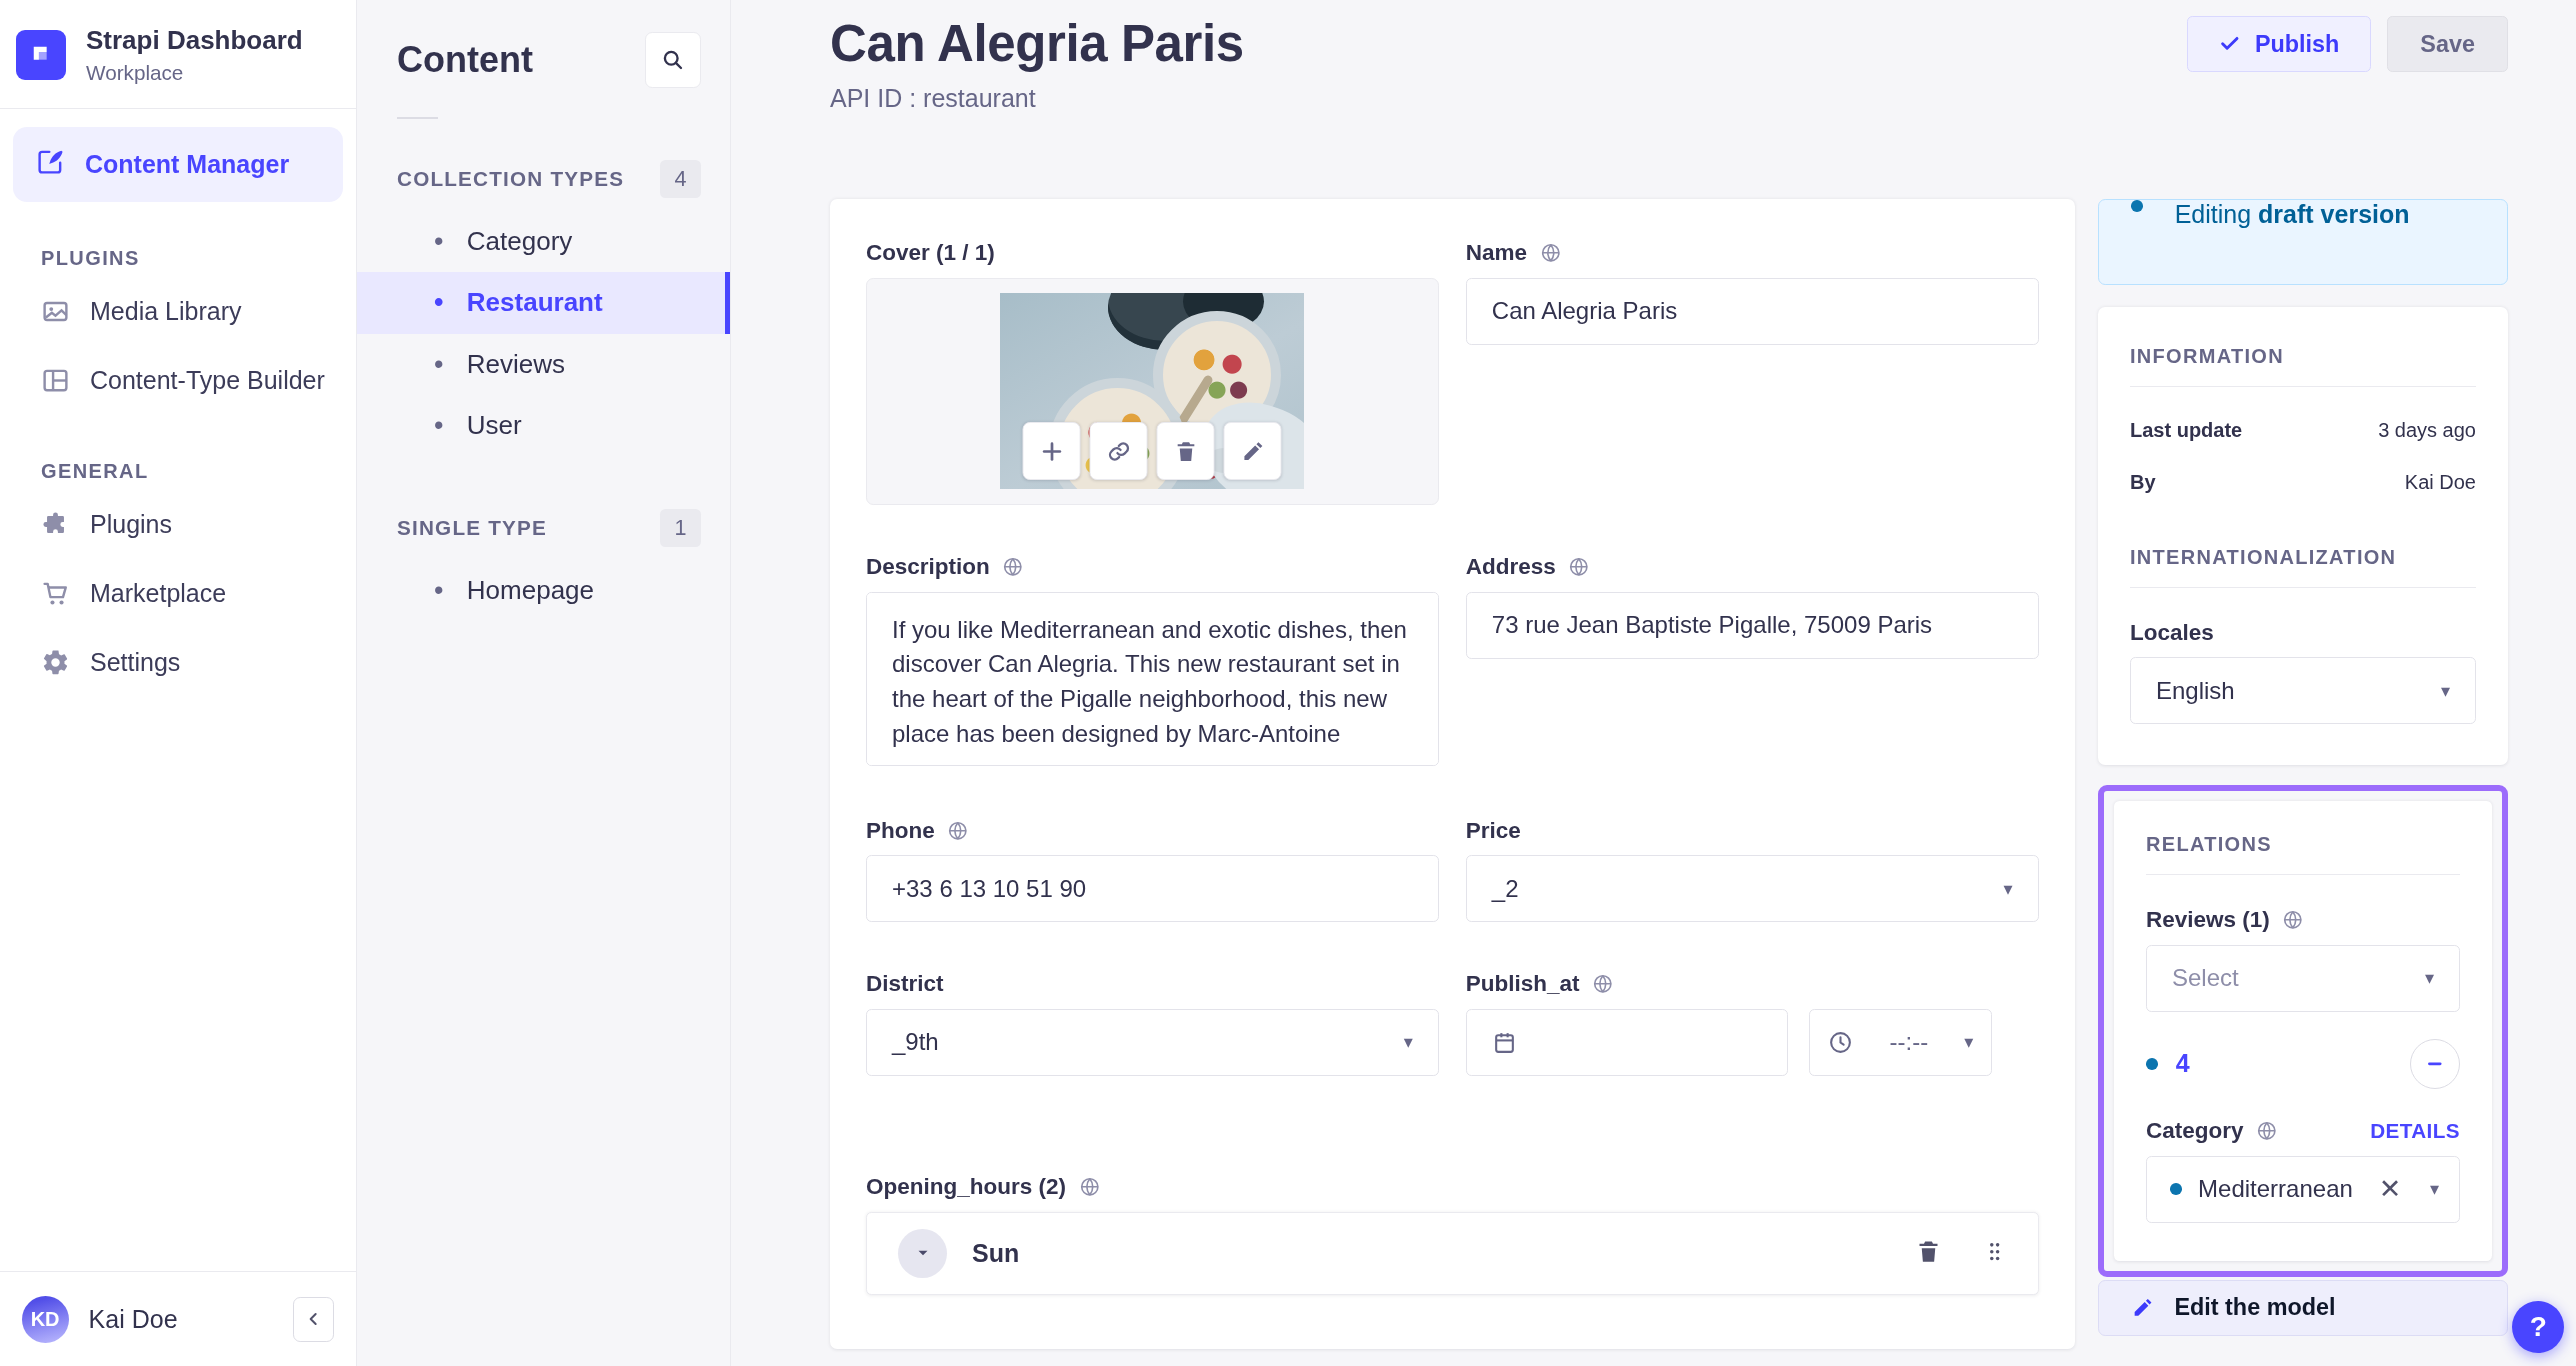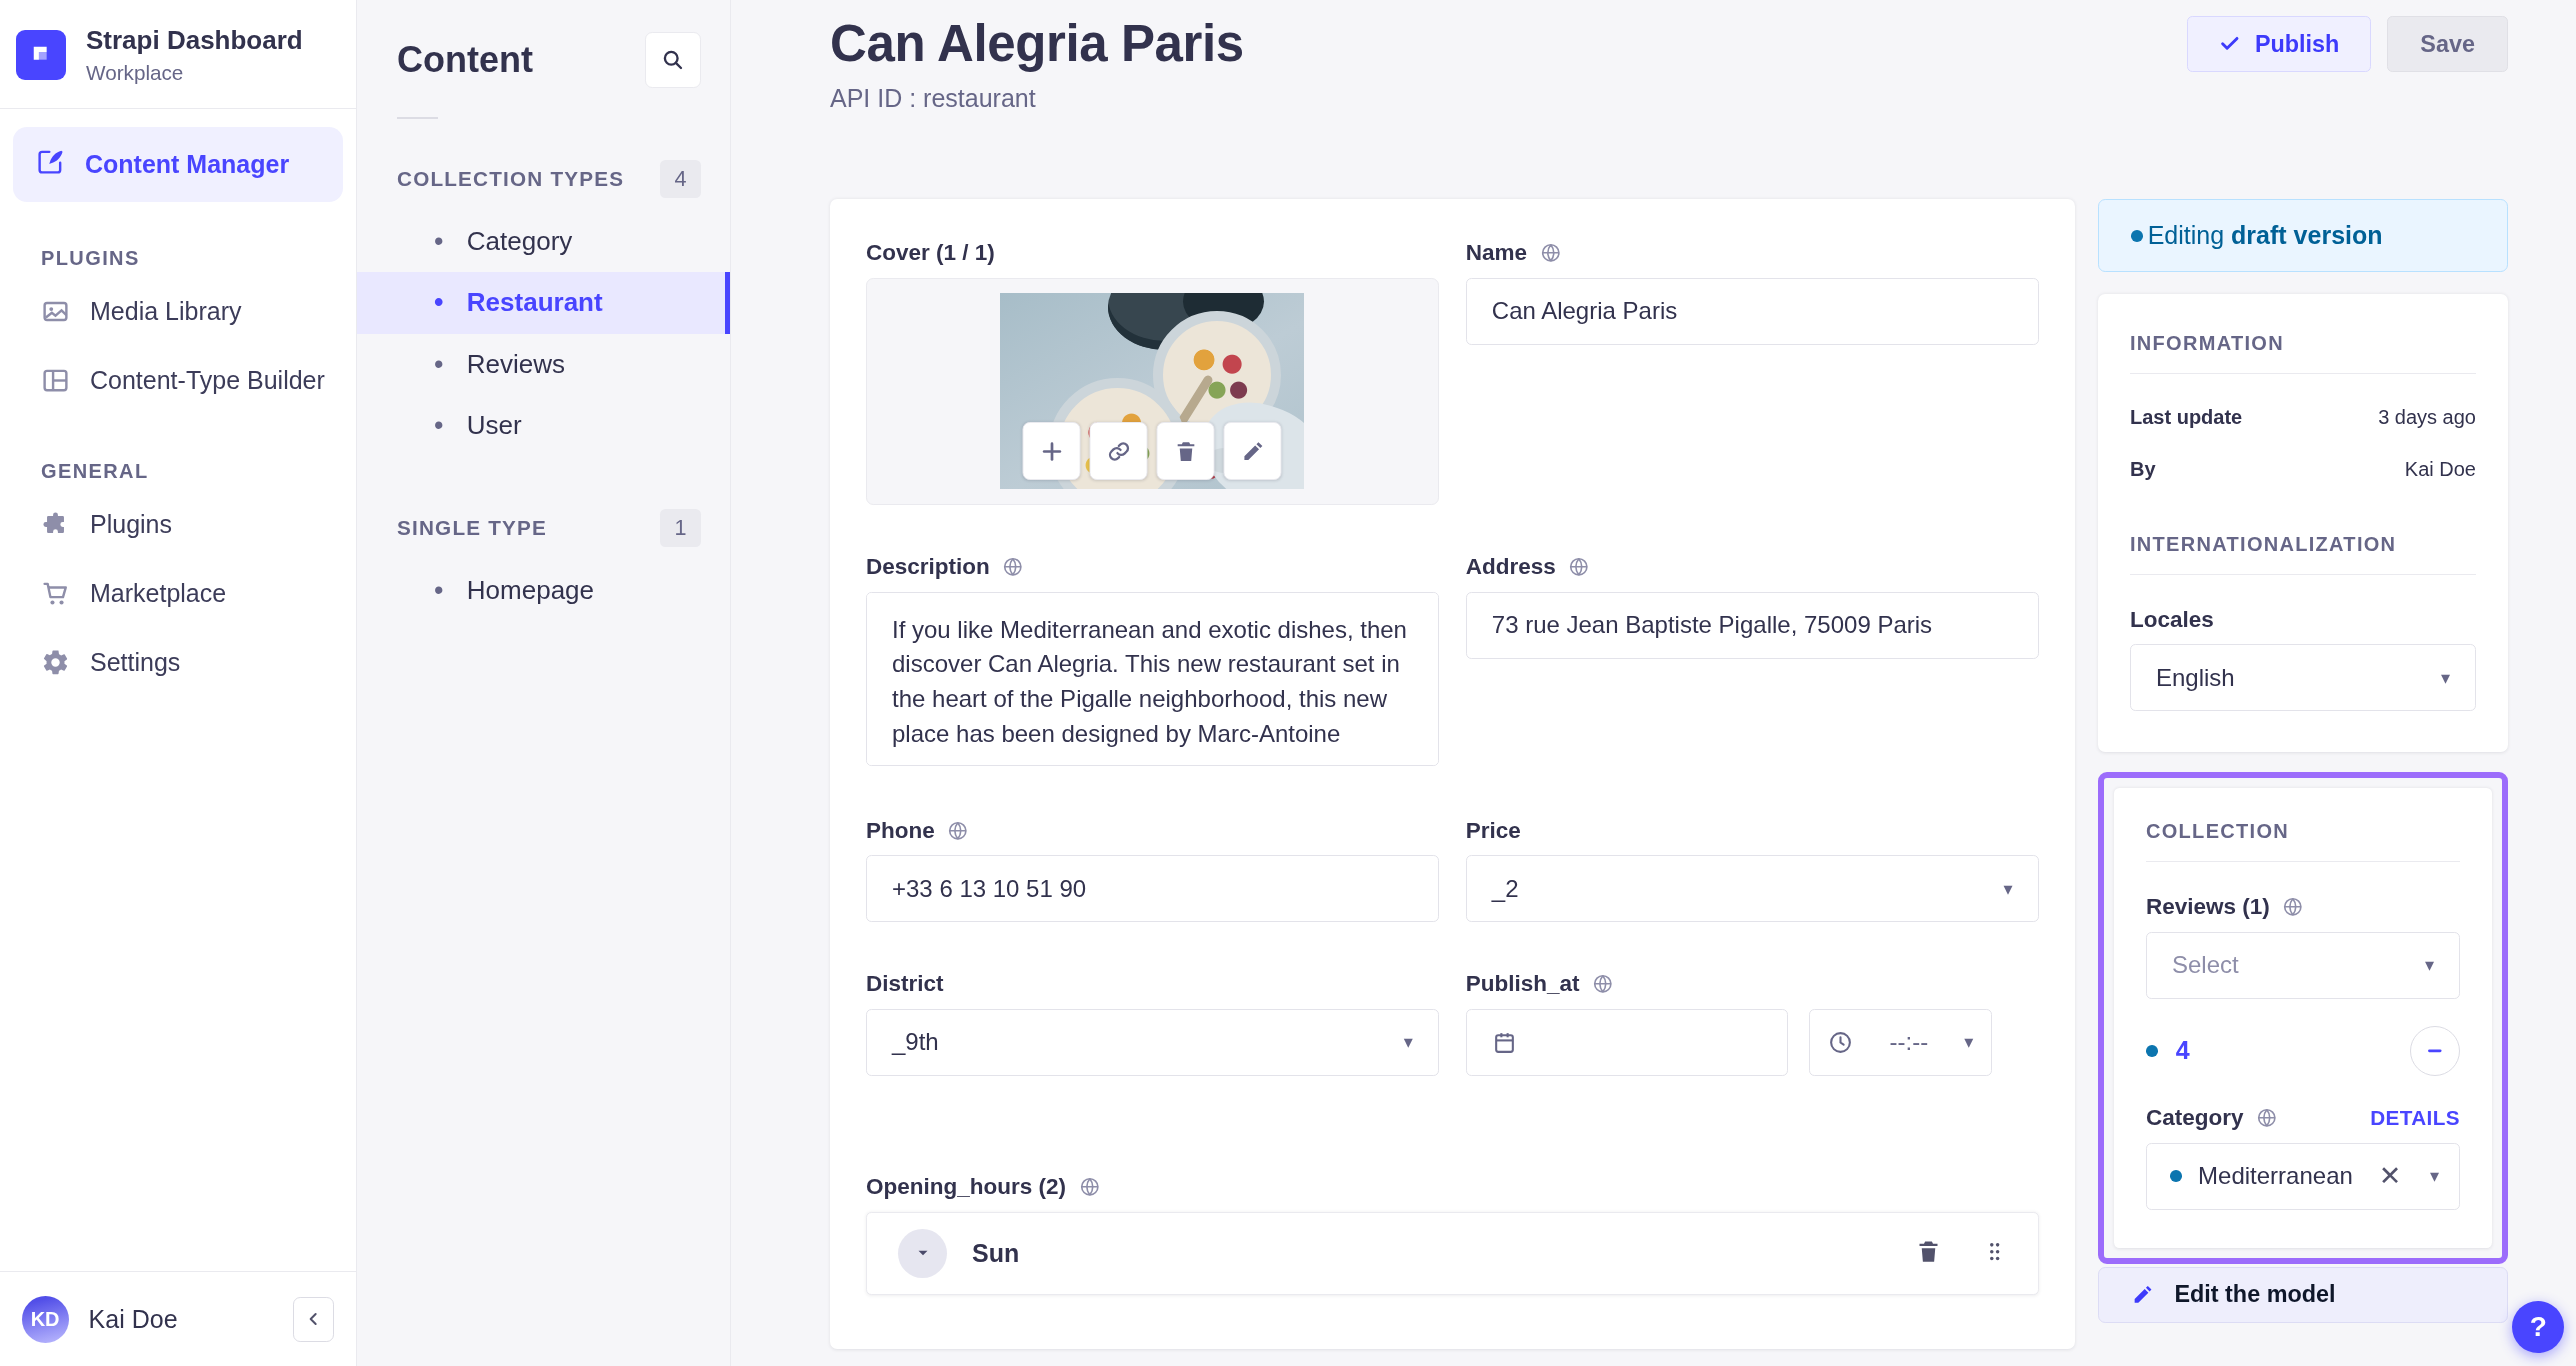--- a/index.html
+++ b/index.html
@@ -90,21 +90,21 @@
 
   .oh-field { grid-column:1 / -1; }
   .oh-card { border:0.9px solid #eaeaef; border-radius:5.4px; background:#fff; box-shadow:0 0.9px 3.6px rgba(33,33,52,.08); }
   .oh-row { height:81px; display:flex; align-items:center; gap:25px; padding:0 31px; }
   .oh-toggle { width:49px; height:49px; border-radius:50%; background:#e6e6f0; border:none; display:flex; align-items:center; justify-content:center; color:#4a4a6a; flex-shrink:0; }
   .oh-title { flex:1; font-size:25px; font-weight:700; color:#32324d; }
   .oh-actions { display:flex; gap:41px; align-items:center; color:#52526b; }
 
   
   .rail { width:410px; flex-shrink:0; display:flex; flex-direction:column; }
-  .draft-box { height:73px; background:#eaf5ff; border:1.8px solid #b8e1ff; border-radius:7.2px; display:flex; align-items:center; gap:5px; padding:0 32px; color:#006096; font-size:25px; }
+  .draft-box { height:86px; background:#eaf5ff; border:1.8px solid #b8e1ff; border-radius:7.2px; display:flex; align-items:flex-start; gap:32px; padding:0 32px; color:#006096; font-size:25px; }
   .dot { width:11.7px; height:11.7px; border-radius:50%; background:#0c75af; flex-shrink:0; }
   .card { background:#fff; border-radius:7.2px; box-shadow:0 0.9px 3.6px rgba(33,33,52,.1); }
   .info-card { margin-top:21.6px; padding:38px 32px 41px; }
   .panel-h { font-size:20px; font-weight:700; color:#666687; letter-spacing:1.3px; }
   .panel-div { height:0.9px; background:#eaeaef; margin:18px 0 32px; }
   .kv { display:flex; justify-content:space-between; align-items:center; font-size:20px; }
   .kv + .kv { margin-top:29px; }
   .kv .k { font-weight:700; color:#32324d; }
   .kv .v { color:#32324d; }
   .mt-sec { margin-top:52px; }
@@ -503,21 +503,21 @@
           <div class="panel-div"></div>
           <div class="locales-label">Locales</div>
           <div class="select">
             <span>English</span>
             <span class="caret">▾</span>
           </div>
         </div>
 
         <div class="highlight">
           <div class="card rel-card">
-            <div class="panel-h">COLLECTION</div>
+            <div class="panel-h">RELATIONS</div>
             <div class="panel-div"></div>
             <div class="flabel">
               <span>Reviews (1)</span>
               <span class="globe">
                 <svg width="21.6" height="21.6" viewBox="0 0 24 24" fill="none" stroke="currentColor" stroke-width="1.8">
                     <circle cx="12" cy="12" r="9"></circle>
                     <path d="M3 12h18M12 3a14 14 0 0 1 0 18M12 3a14 14 0 0 0 0 18"></path>
                   </svg>
               </span>
             </div>

